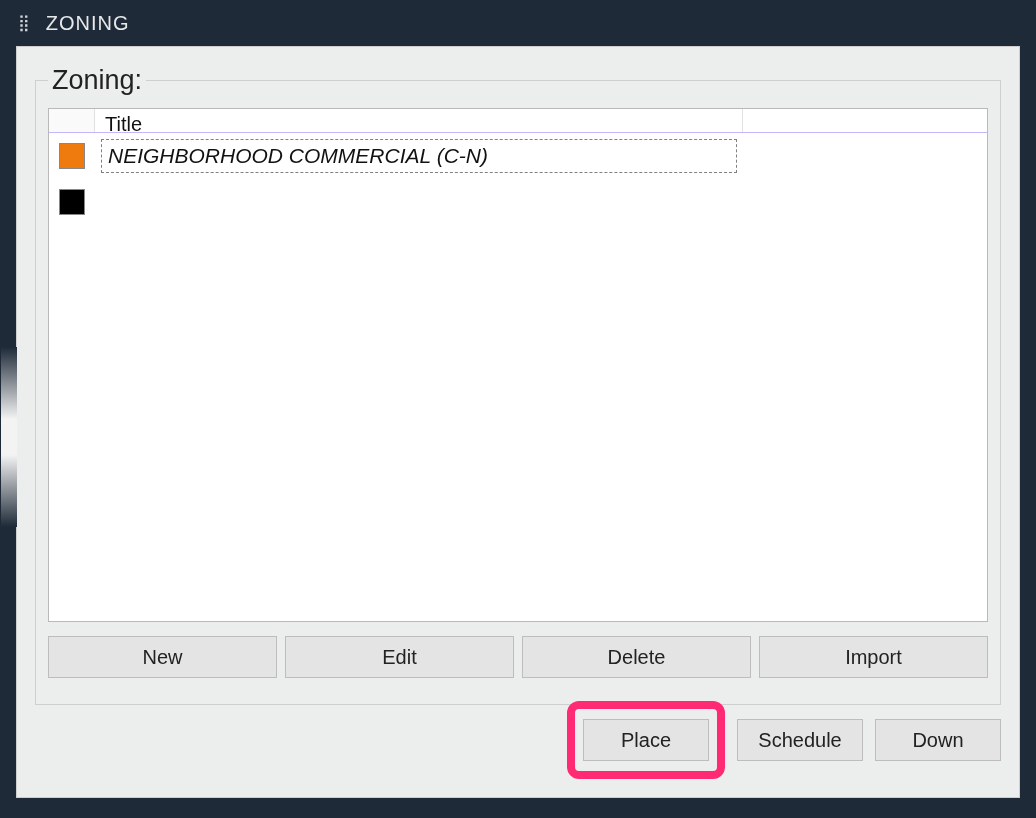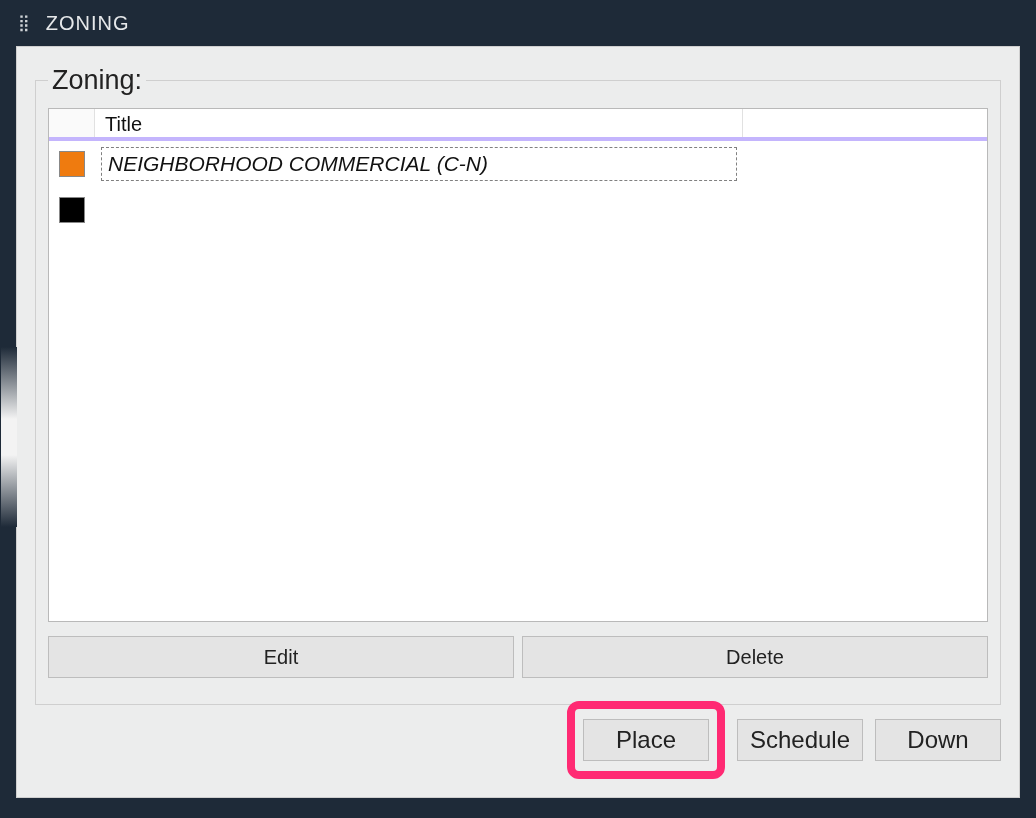--- a/index.html
+++ b/index.html
@@ -60,22 +60,22 @@
     padding: 0 4px;
   }
   .list-frame {
     border: 1px solid #b9b9b9;
     background: #ffffff;
     height: 514px;
     overflow: hidden;
   }
   .list-header {
     display: flex;
-    border-bottom: 4px solid #c4b5fd;
-    height: 32px;
+    border-bottom: 1px solid #c4b5fd;
+    height: 24px;
   }
   .hdr-swatch-col {
     width: 46px;
     border-right: 1px solid #e1e1e1;
     background: #fafafa;
   }
   .hdr-title-col {
     flex: 0 0 648px;
     padding: 4px 10px;
     background: #ffffff;
@@ -136,21 +136,21 @@
     position: absolute;
     right: 18px;
     bottom: 18px;
     display: flex;
     align-items: center;
     gap: 12px;
   }
   .bottom-row button {
     width: 126px;
     height: 42px;
-    font-size: 24px;
+    font-size: 20px;
     color: #222;
     background: #e4e4e4;
     border: 1px solid #bdbdbd;
     cursor: pointer;
   }
   .highlight-frame {
     border: 8px solid #ff2a73;
     border-radius: 12px;
     padding: 10px 8px;
     display: inline-flex;
@@ -189,22 +189,24 @@
               <div class="swatch" style="background: rgb(0, 0, 0);"></div>
             </div>
             <div class="title-cell">
               <span class="title-text"></span>
             </div>
           </div>
         </div>
     </div>
 
     <div class="action-row">
+      <button>New</button>
       <button>Edit</button>
       <button>Delete</button>
+      <button>Import</button>
     </div>
   </fieldset>
 
   <div class="bottom-row">
     <span class="highlight-frame">
       <button>Place</button>
     </span>
     <button>Schedule</button>
     <button>Down</button>
   </div>

